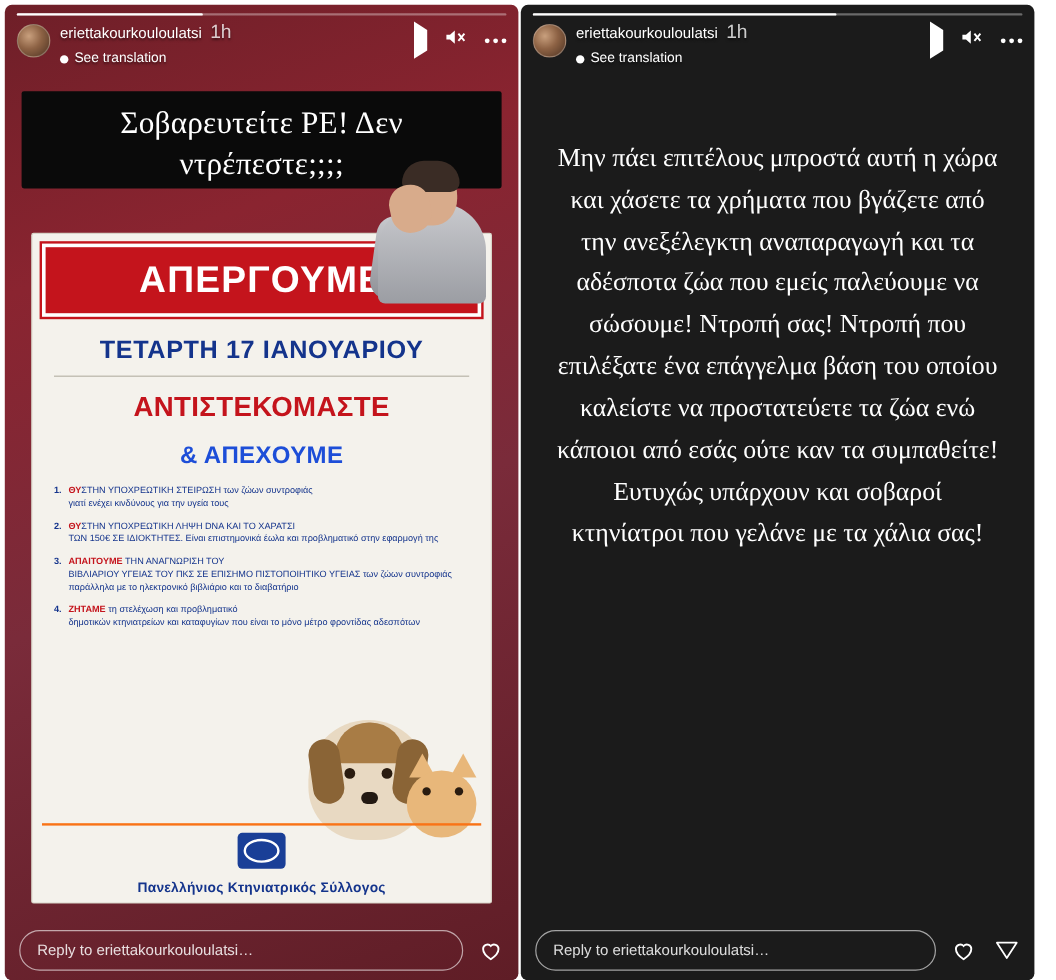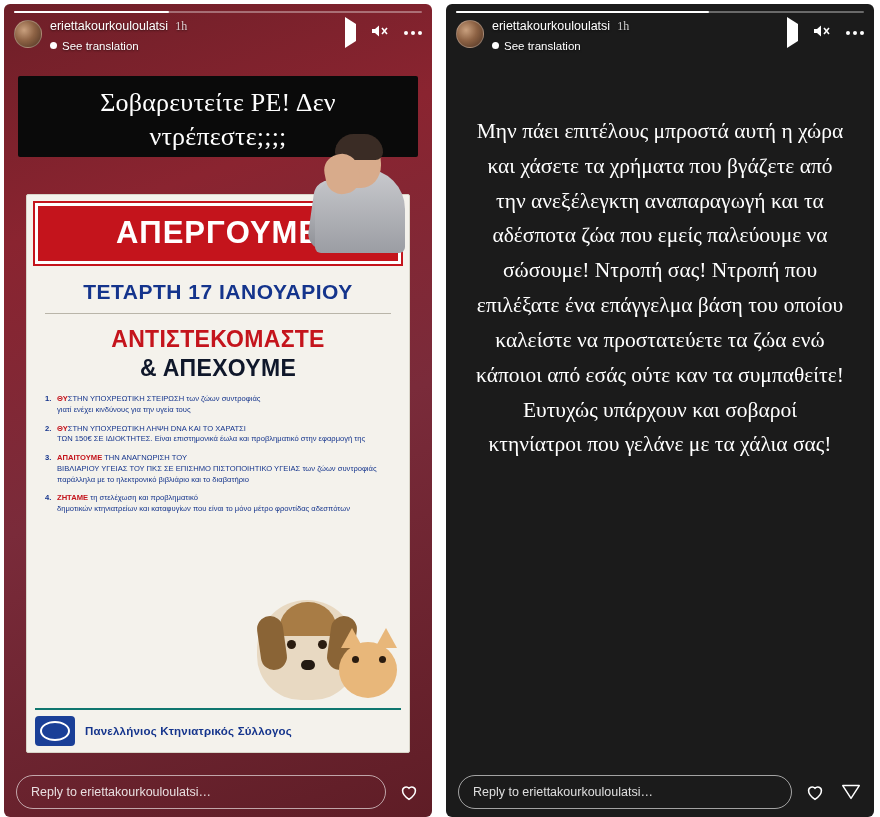--- a/index.html
+++ b/index.html
@@ -5,21 +5,21 @@
   * { box-sizing: border-box; margin: 0; padding: 0; }
   html, body {
     width: 880px; height: 817px;
     background: #ffffff;
     font-family: "Liberation Sans", sans-serif;
     overflow: hidden;
   }
   .screens {
     display: flex;
     width: 880px; height: 817px;
-    gap: 14px;
+    gap: 2px;
     padding: 4px 4px 0 4px;
     align-items: center;
   }
   .story {
     position: relative;
     width: 428px;
     height: 813px;
     border-radius: 6px;
     overflow: hidden;
   }
@@ -63,23 +63,22 @@
   }
   .username {
     color: #ffffff;
     font-size: 12.5px;
     font-weight: 400;
     white-space: nowrap;
     text-shadow: 0 1px 2px rgba(0,0,0,0.5);
   }
   .timestamp {
     color: rgba(255,255,255,0.78);
-    font-size: 12px;
+    font-size: 16px;
     text-shadow: 0 1px 2px rgba(0,0,0,0.5);
-    font-family: Liberation Serif, serif;
   }
   .translate-line {
     display: flex; align-items: center; gap: 5px;
     margin-top: 7px;
   }
   .translate-dot {
     width: 7px; height: 7px; border-radius: 50%;
     background: #ffffff;
     display: inline-block;
   }
@@ -206,24 +205,24 @@
     margin: 9px 18px 0 18px;
   }
   .flyer-big1 {
     color: #c4141c;
     font-size: 23px;
     font-weight: bold;
     margin-top: 12px;
     letter-spacing: 0.3px;
   }
   .flyer-big2 {
-    color: #0f172a;
-    font-size: 23px;
-    font-weight: bold;
-    margin-top: 2px;
+    color: #1d4ed8;
+    font-size: 20px;
+    font-weight: bold;
+    margin-top: 16px;
     letter-spacing: 0.3px;
   }
   .flyer-italic {
     color: #1a1a1a;
     font-style: italic;
     font-weight: bold;
     font-size: 10.5px;
     line-height: 1.45;
     margin: 10px 26px 0 26px;
   }
@@ -312,24 +311,25 @@
   .cat-eye-l, .cat-eye-r {
     position: absolute; top: 32px;
     width: 7px; height: 7px; border-radius: 50%;
     background: #2a1c10;
   }
   .cat-eye-l { left: 17px; }
   .cat-eye-r { right: 17px; }
   .flyer-footer {
     position: absolute;
     left: 8px; right: 8px; bottom: 6px;
-    border-top: 2px solid #0f766e;
+    border-top: 2px solid #f97316;
     padding-top: 6px;
     display: flex; align-items: center; gap: 10px;
     text-align: left;
+    flex-direction: column;
   }
   .pks-logo {
     width: 40px; height: 30px;
     border-radius: 4px;
     background: #1a3f97;
     position: relative;
     flex: 0 0 auto;
   }
   .pks-logo::after {
     content: "";

